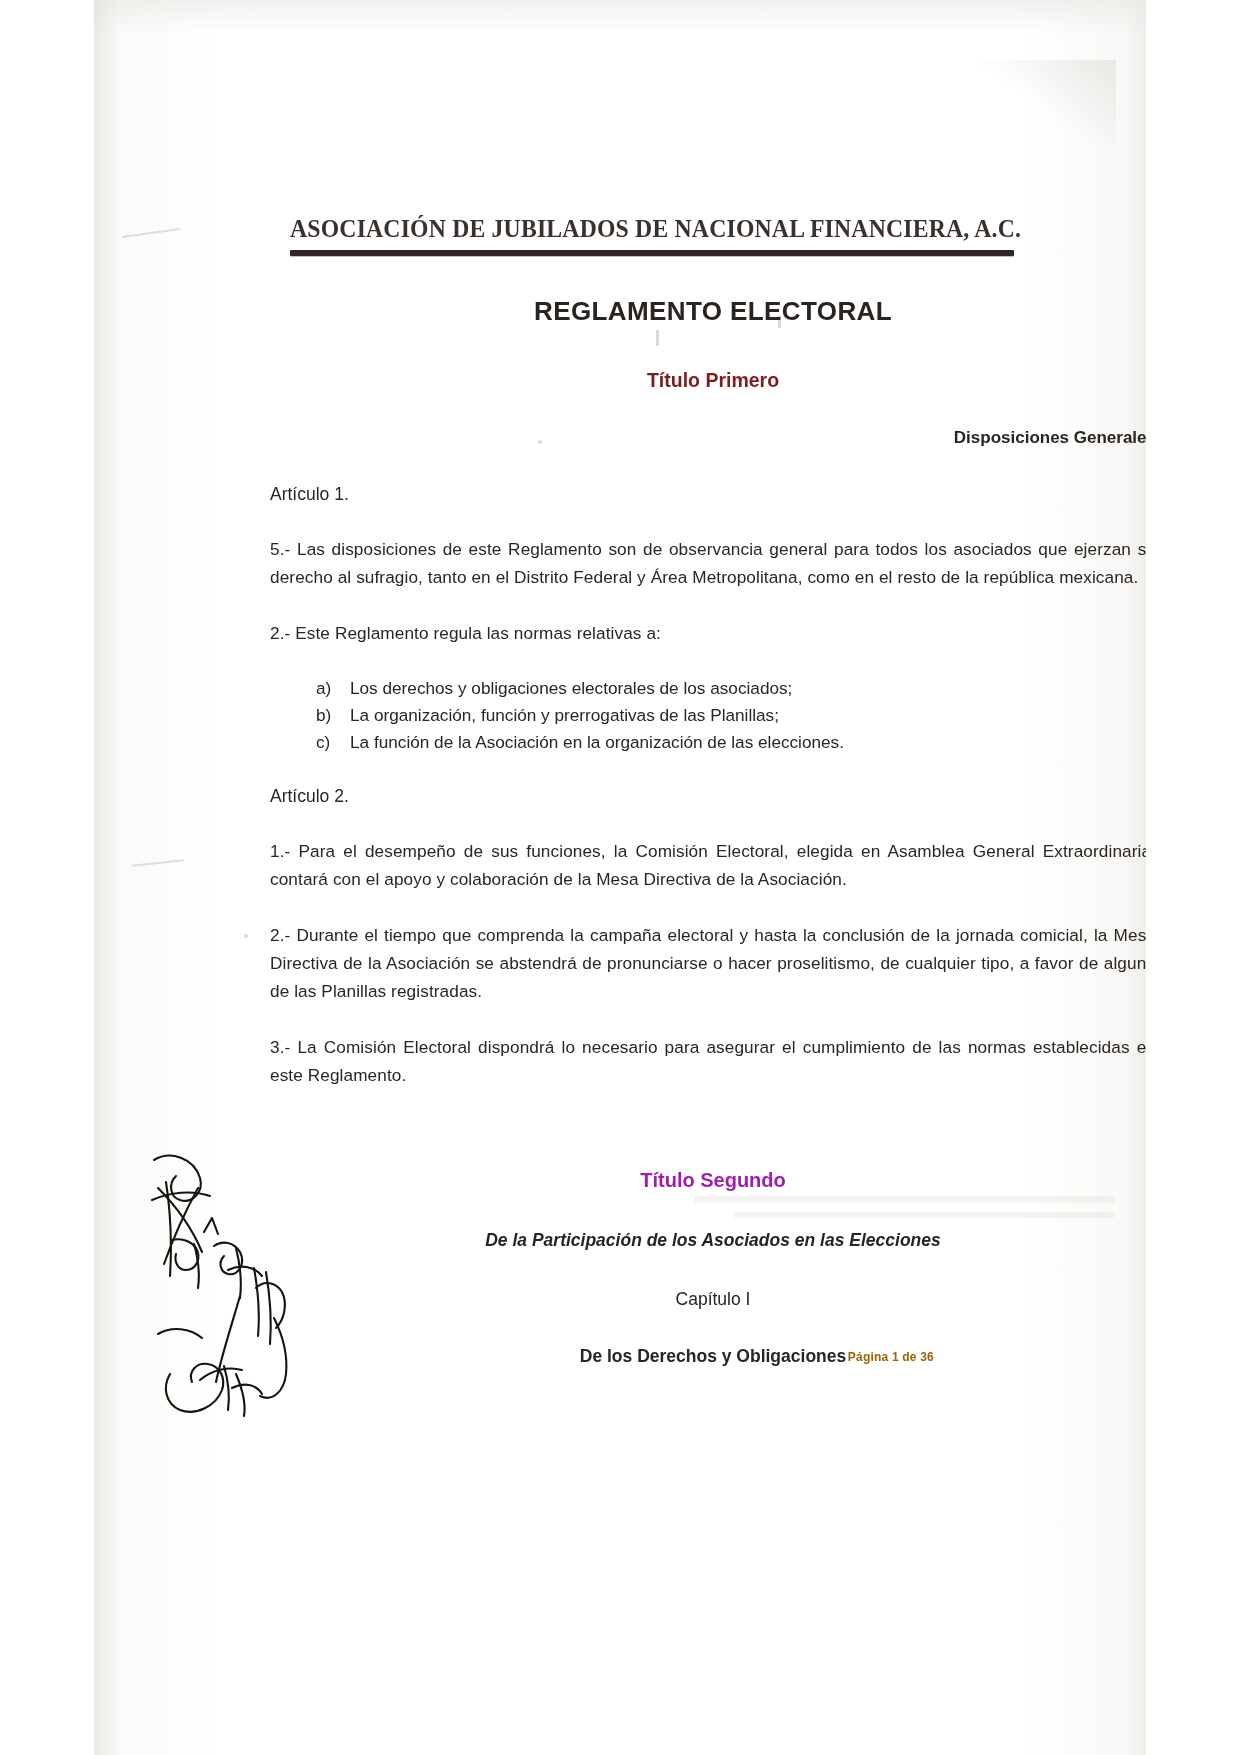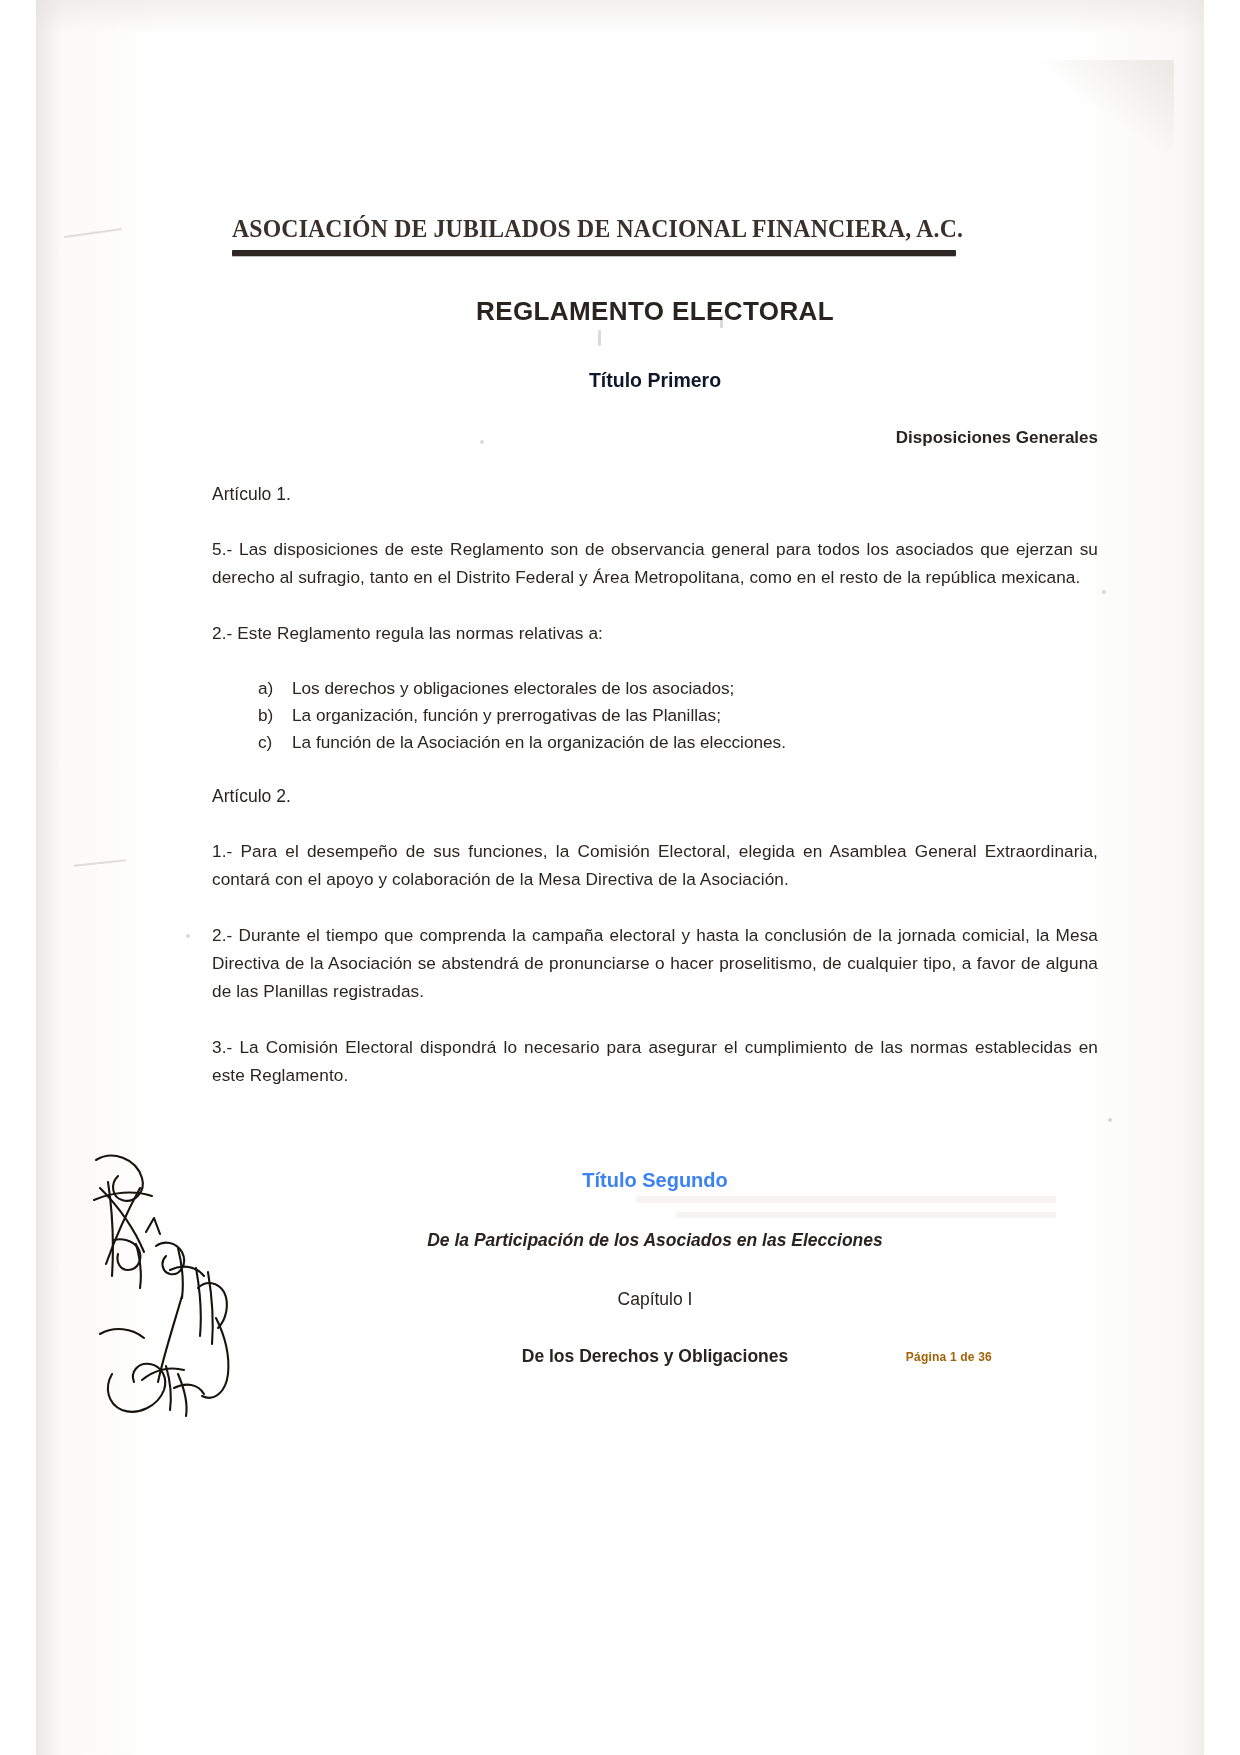--- a/index.html
+++ b/index.html
@@ -3,21 +3,21 @@
 <meta charset="utf-8">
 <title>Reglamento Electoral - Página 1</title>
 <style>
   html, body {
     margin: 0;
     padding: 0;
     background: #ffffff;
   }
   .page {
     position: relative;
-    width: 1168px;
+    width: 1052px;
     height: 1755px;
     margin: 0 auto;
     background: #fdfdfc;
     overflow: hidden;
     font-family: "Liberation Sans", sans-serif;
     color: #2b2522;
   }
 
   
   .scan-tint {
@@ -94,21 +94,21 @@
     font-weight: 700;
     letter-spacing: 0.4px;
     margin: 0 0 42px 0;
     color: #2a2421;
   }
   .h-sub {
     text-align: center;
     font-size: 19.5px;
     font-weight: 700;
     margin: 0 0 36px 0;
-    color: #0f172a;
+    color: #7f1d1d;
   }
   .h-sub2 {
     text-align: right;
     font-size: 17px;
     font-weight: 700;
     margin: 0 0 36px 0;
     color: #2a2421;
   }
 
   .article-label {
@@ -142,21 +142,21 @@
     min-width: 22px;
   }
 
   .spacer-lg { height: 52px; }
 
   .h-title2 {
     text-align: center;
     font-size: 20px;
     font-weight: 700;
     margin: 0 0 38px 0;
-    color: #3b82f6;
+    color: #a21caf;
   }
   .h-title2-sub {
     text-align: center;
     font-size: 17.5px;
     font-weight: 700;
     margin: 0 0 38px 0;
     color: #2a2421;
     font-style: italic;
   }
   .h-chapter {

